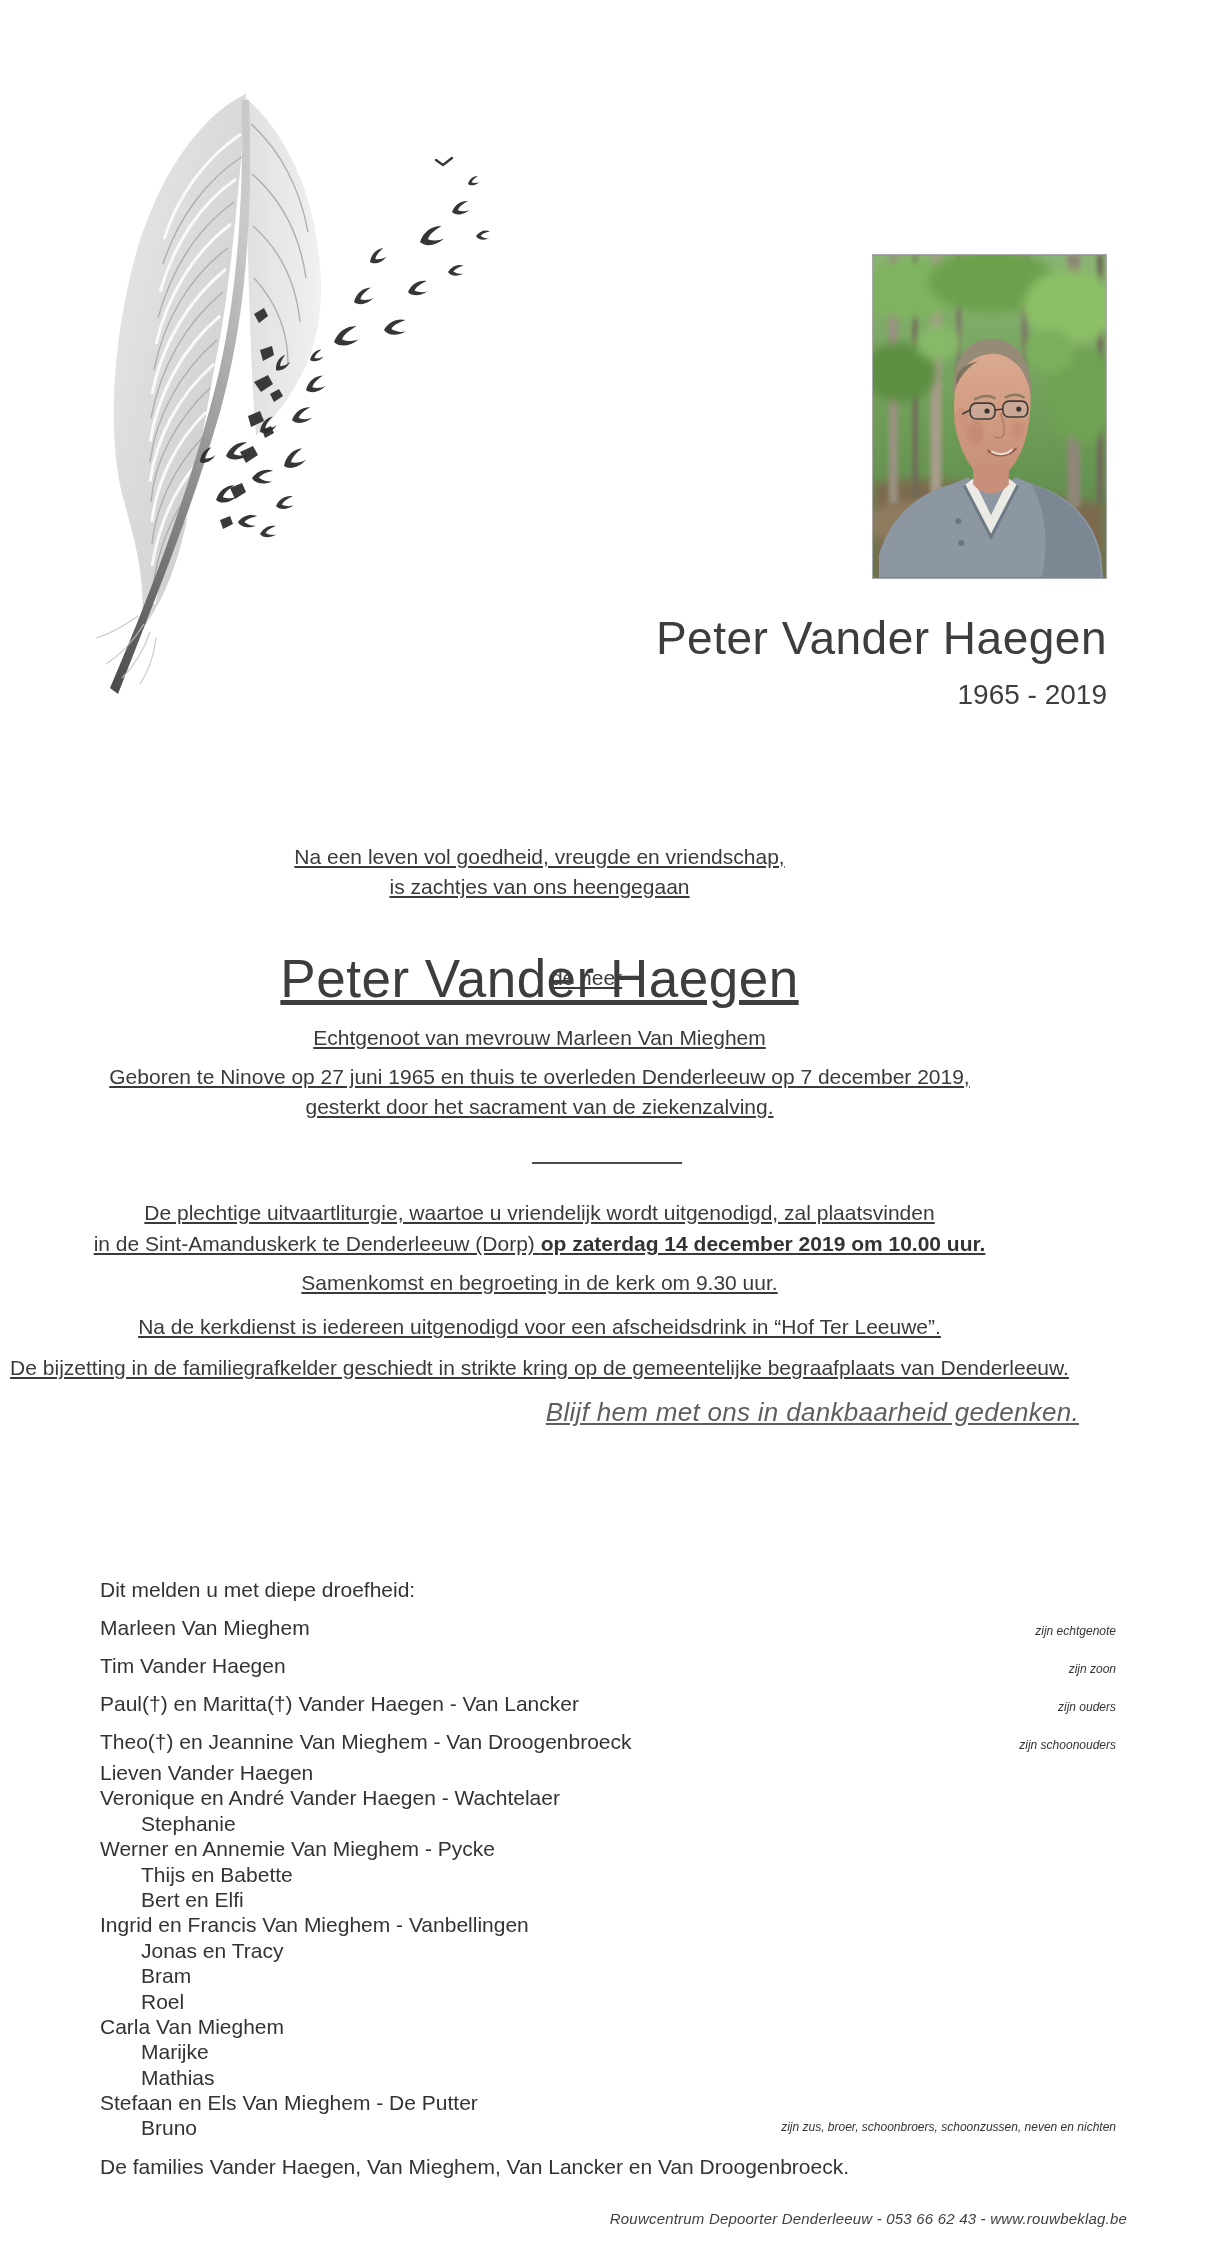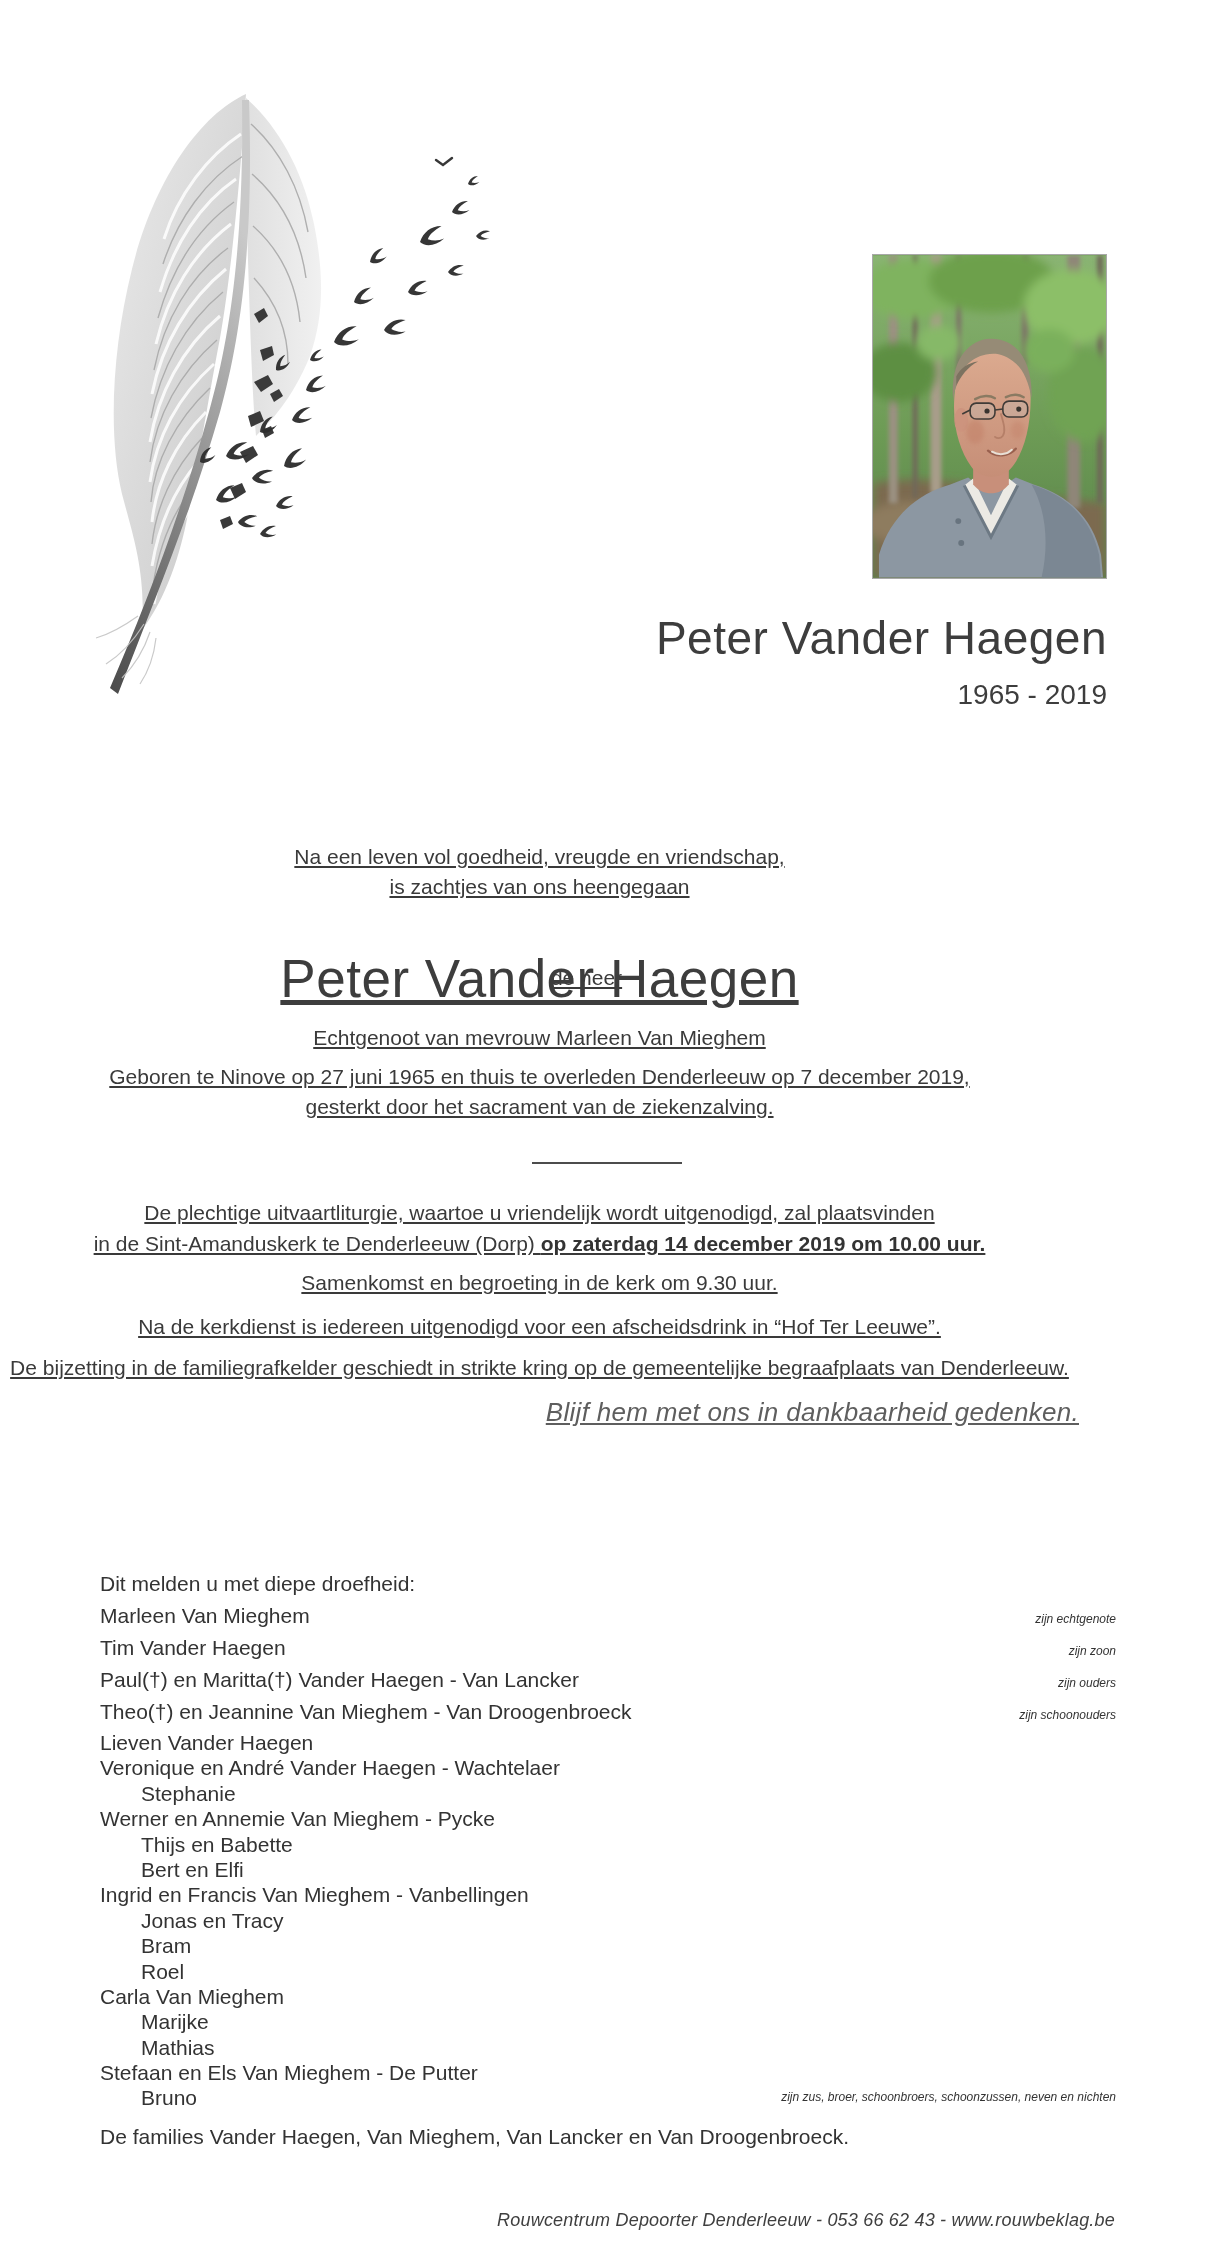--- a/index.html
+++ b/index.html
@@ -35,31 +35,31 @@
   .svc1          { top:1198px; }
   .svc2          { top:1229px; }
   .svc2 b       { font-weight:bold; color:#333; }
   .svc3          { top:1268px; }
   .svc4          { top:1312px; }
   .svc5          { top:1353px; }
   .memorial      { top:1396px; font-style:italic; font-size:26px; line-height:32px; color:#5e5e5e; letter-spacing:.3px;text-align:right; }
 
   
   .family { left:100px; top:1568px; width:1016px; font-size:21px; color:#333333; }
-  .row32 { height:32px; line-height:32px; display:flex; justify-content:space-between; align-items:baseline; }
+  .row32 { height:32px; line-height:32px; display:flex; justify-content:space-between; align-items:baseline;margin-top:6px; }
   .row25 { height:25.4px; line-height:25.4px; display:flex; justify-content:space-between; }
   .indent > .nm { padding-left:41px; }
   .rel { font-style:italic; font-size:12px; color:#333; white-space:nowrap; }
   .gap2 { height:2px; }
   .families-line { margin-top:13px; height:26px; line-height:26px; }
   .thanks-line   { margin-top:9px;  height:26px; line-height:26px; }
 
   .footer {
-    top:2210px; left:0; width:1115px; text-align:right;
-    font-style:italic; font-size:18px; color:#3f3f3f; letter-spacing:.2px;
+    top:2210px; left:12px; width:1115px; text-align:right;
+    font-style:italic; font-size:15px; color:#3f3f3f; letter-spacing:.2px;
   }
 </style>
 </head>
 <body>
 
 <div class="abs feather">
   <svg viewBox="0 0 442 632" xmlns="http://www.w3.org/2000/svg">
     <defs>
       <linearGradient id="shaftG" x1="0" y1="1" x2="0.4" y2="0">
         <stop offset="0" stop-color="#4a4a4a"></stop>

